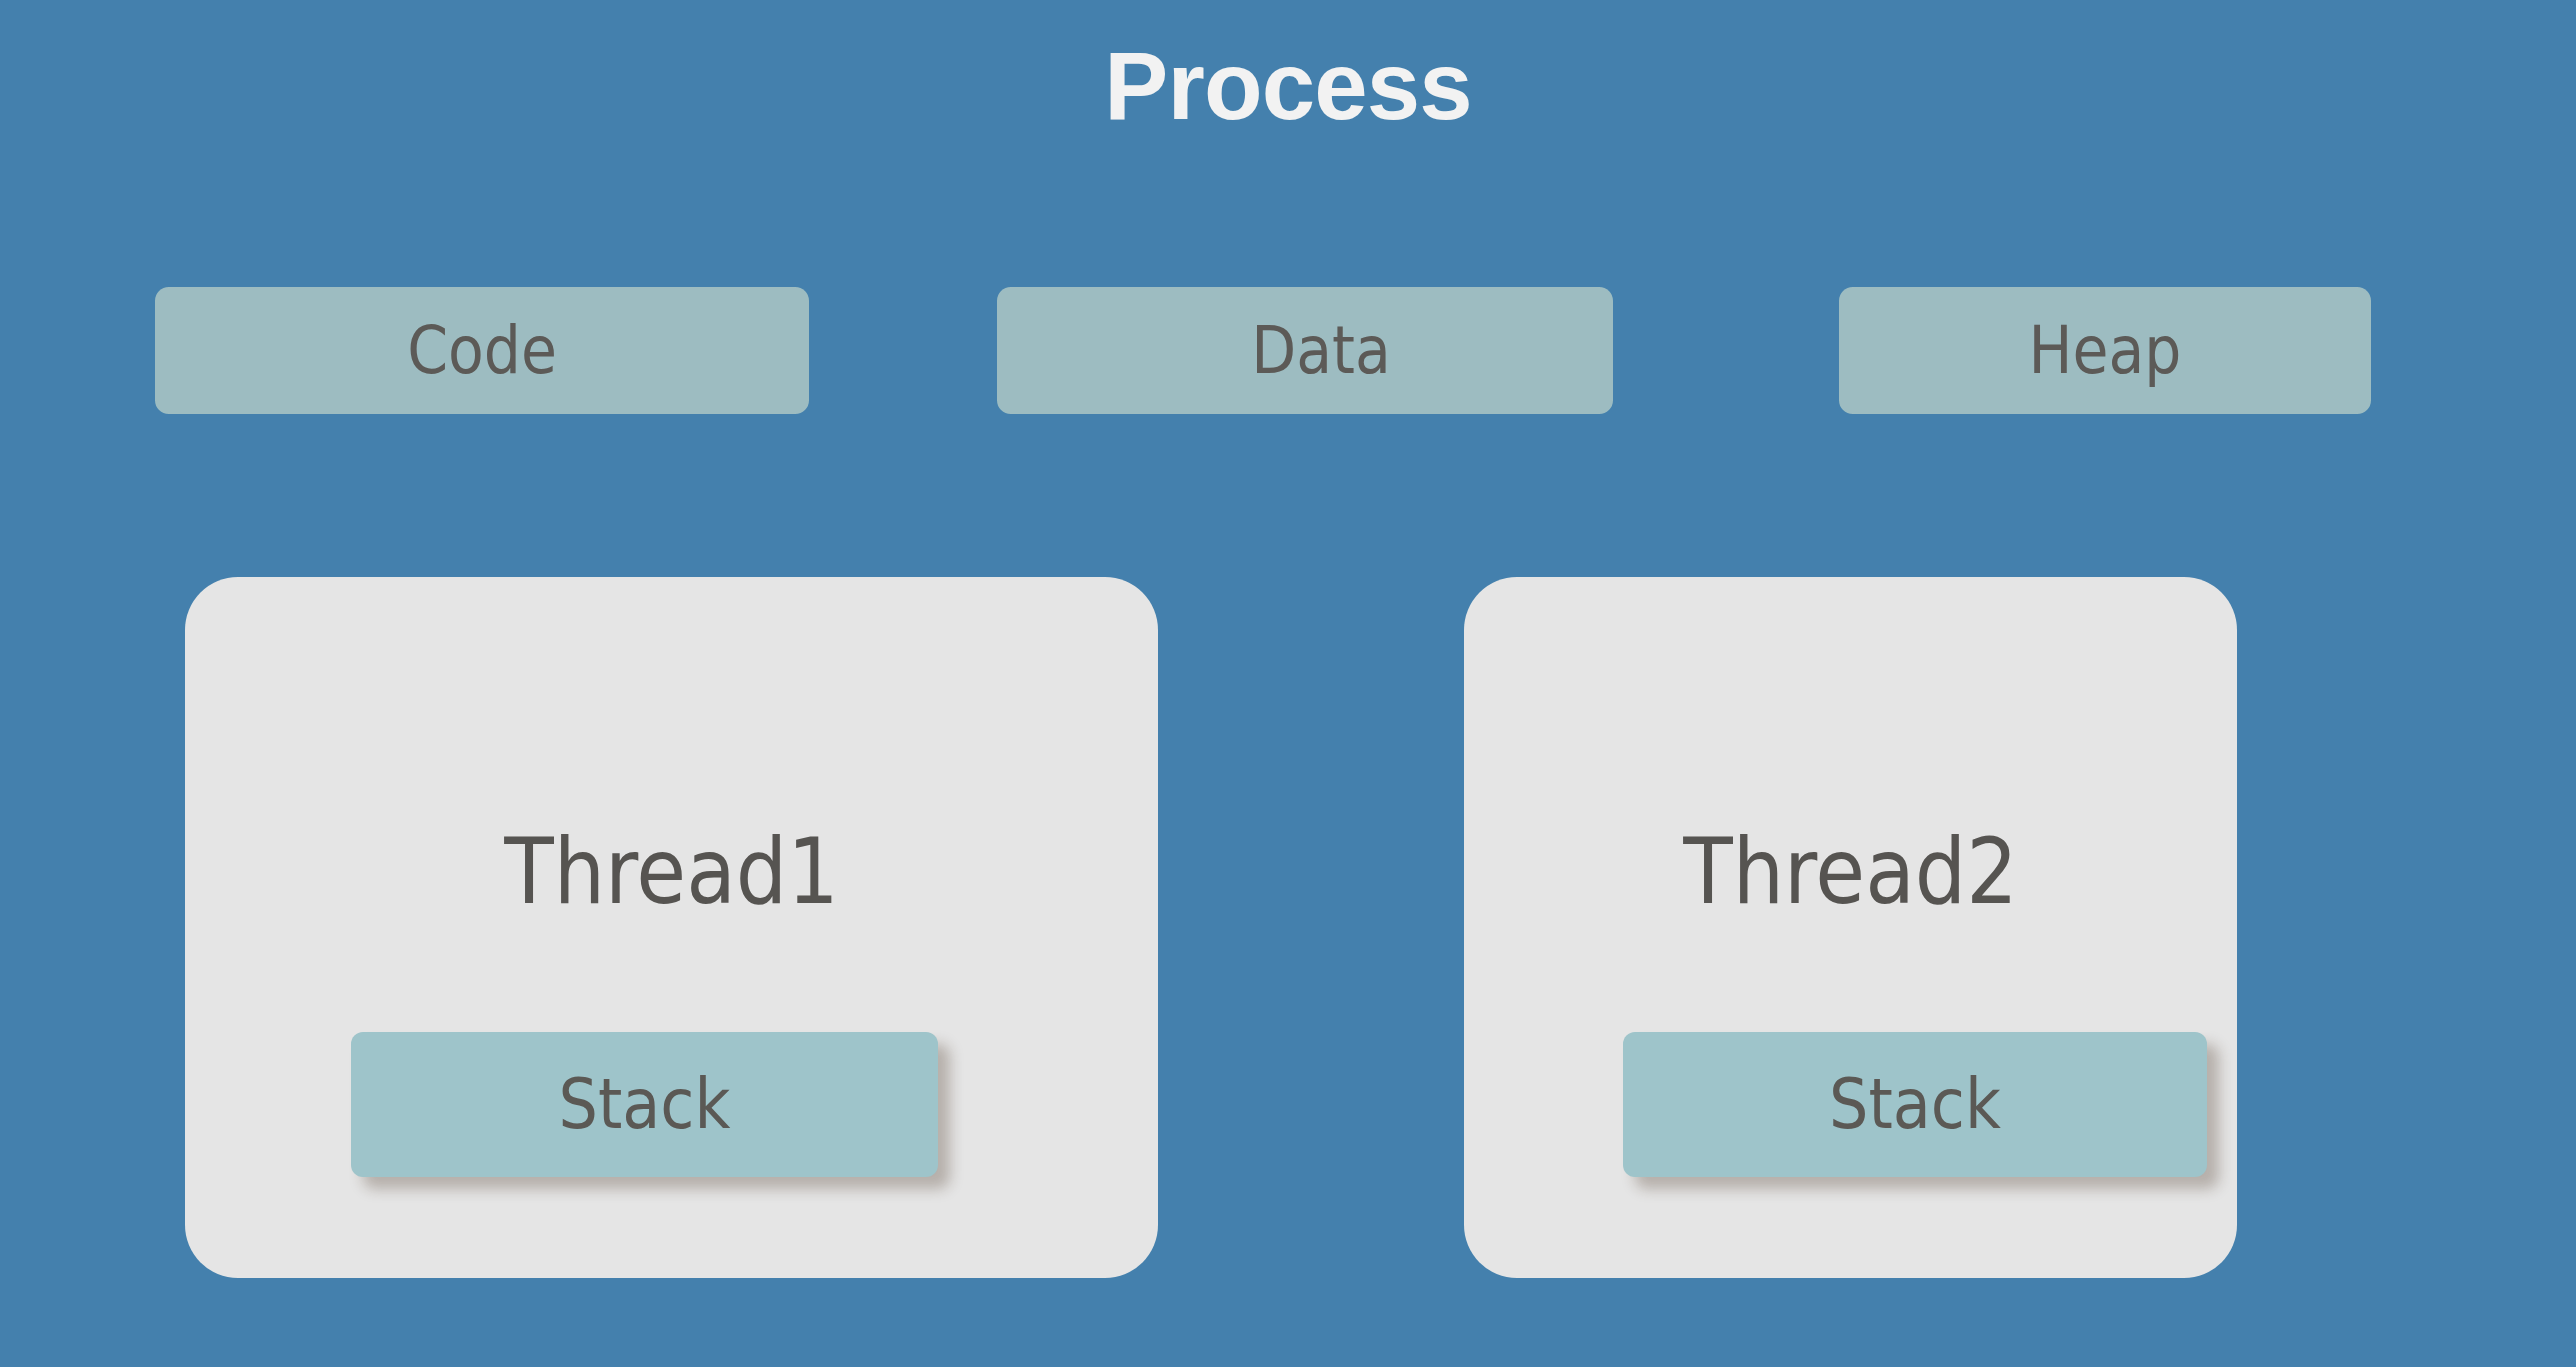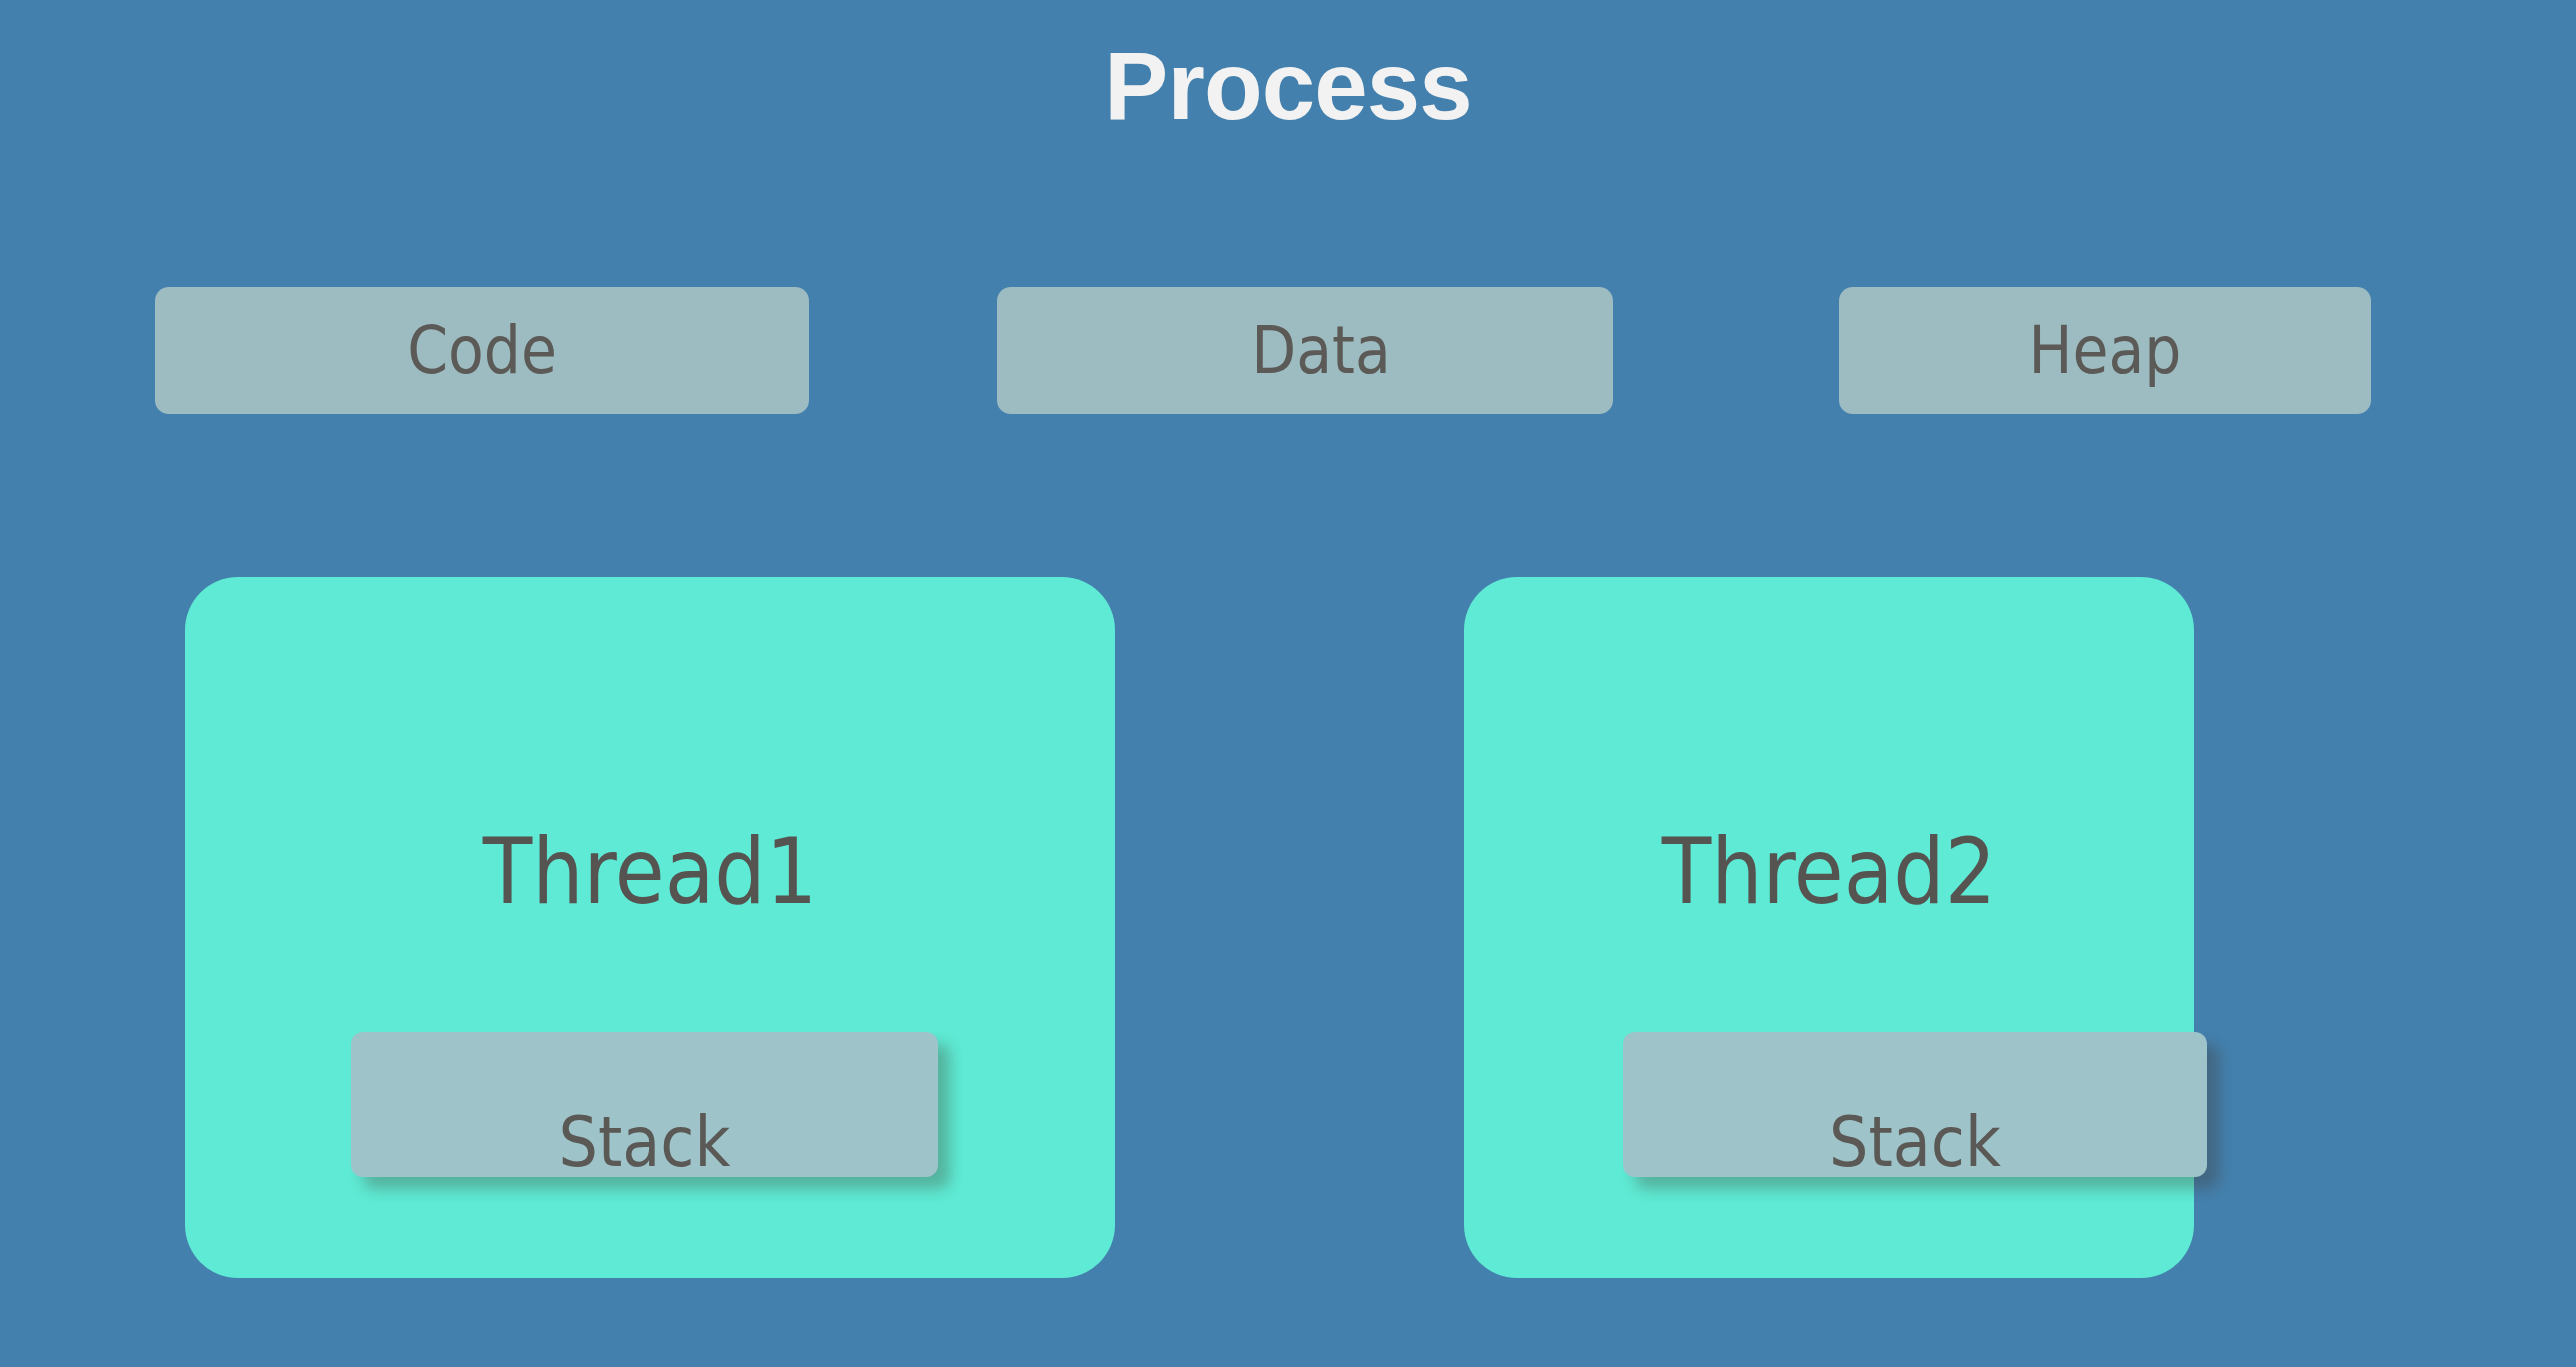--- a/index.html
+++ b/index.html
@@ -53,22 +53,23 @@
   }
   #seg-code { left: 155px;  width: 654px; }
   #seg-data { left: 997px; width: 584px; padding-left: 32px; }
   #seg-heap { left: 1839px; width: 532px; }
 
   
   .thread-box {
     position: absolute;
     top: 577px;
     height: 701px;
-    background: #5eead4;
+    background: #e5e5e5;
     border-radius: 53px;
+    padding-left: 43px;
   }
   #thread-1 { left: 185px;  width: 930px; }
   #thread-2 { left: 1464px; width: 730px; }
 
   .thread-label {
     position: absolute;
     left: 0;
     top: 250px;
     width: 100%;
     text-align: center;
@@ -82,21 +83,21 @@
 
   
   .stack-box {
     position: absolute;
     top: 455px;
     height: 145px;
     background: #9ec4ca;
     border-radius: 12px;
     box-shadow: 12px 12px 13.8px rgba(60, 40, 20, 0.28);
     display: flex;
-    align-items: flex-end;
+    align-items: center;
     justify-content: center;
   }
   #stack-1 { left: 166px; width: 587px; }
   #stack-2 { left: 159px; width: 584px; }
 
   .stack-label {
     color: #5b5955;
     font-family: "DejaVu Sans Condensed", "DejaVu Sans", sans-serif;
     font-weight: normal;
     font-size: 69px;

